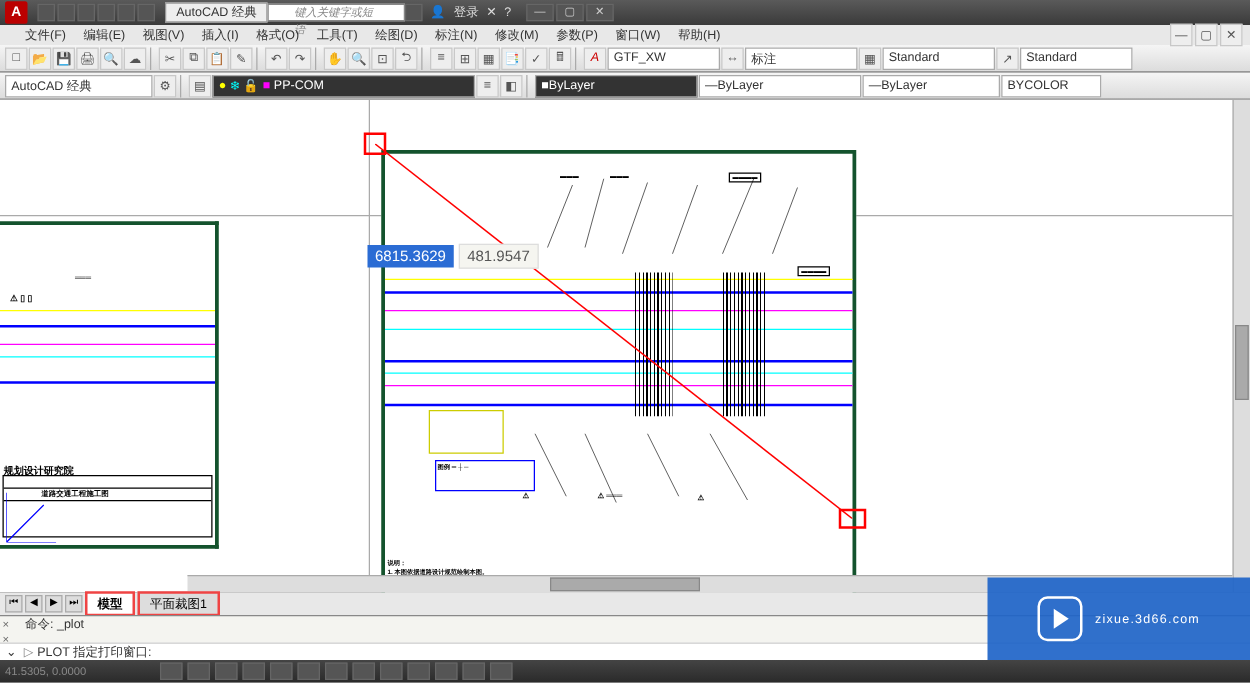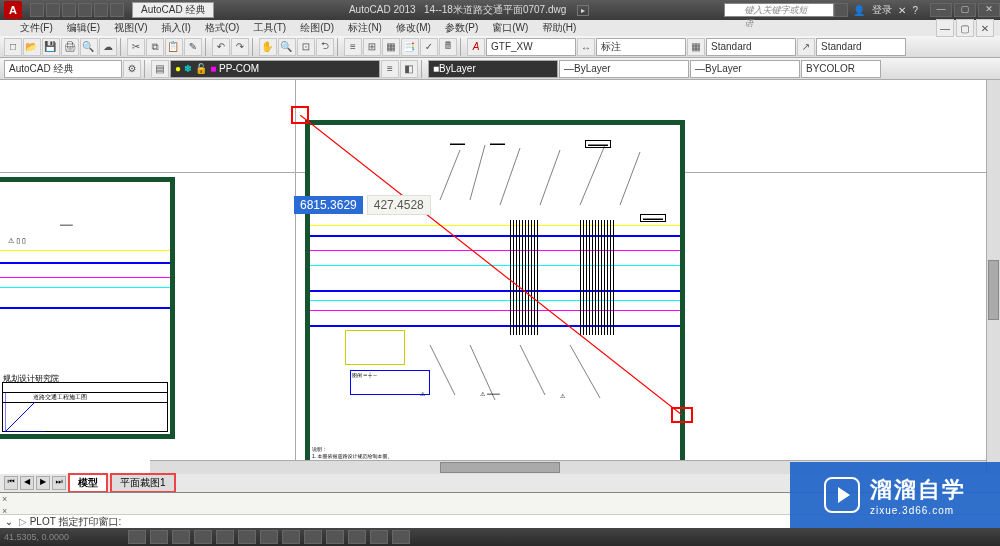--- a/index.html
+++ b/index.html
@@ -28,21 +28,21 @@
 .tsep { width:4px; height:18px; border-left:1px solid #aaa; margin:0 2px;}
 .tcombo { height:18px; background:#fff; border:1px solid #aaa; font-size:10px; display:flex; align-items:center; padding:0 4px; color:#333;}
 .tcombo.dark { background:#333; color:#fff; }
 
 
 .drawarea { position:absolute; top:80px; left:0; right:0; bottom:72px; background:#fff; overflow:hidden;}
 .drawarea .crosshair-h { position:absolute; top:92px; left:0; right:0; height:1px; background:#aaa;}
 .drawarea .crosshair-v { position:absolute; left:295px; top:0; bottom:0; width:1px; background:#aaa;}
 
 
-.frame { position:absolute; border:5px solid #14532d; background:#fff;}
+.frame { position:absolute; border:3px solid #14532d; background:#fff;font-weight:bold;}
 .frame1 { left:0; top:97px; width:175px; height:262px; border-left:none;}
 .frame2 { left:305px; top:40px; width:380px; height:375px;}
 
 
 .redbox { position:absolute; border:2px solid red; background:transparent;}
 
 
 .coord-tip { position:absolute; top:115px; left:290px; display:flex; align-items:center; font-size:12px;}
 .coord-tip .lbl { background:rgba(250,250,245,0.95); border:1px solid #ccc; padding:2px 6px; color:#444;}
 .coord-tip .v1 { background:#2b6cd4; color:#fff; padding:2px 6px; margin-left:4px;}
@@ -88,24 +88,20 @@
   <div class="app-logo">A</div>
   <div class="qat">
     <div></div>
     <div></div>
     <div></div>
     <div></div>
     <div></div>
     <div></div>
   </div>
   <div class="ws">AutoCAD 经典</div>
-  <div class="center">
-    <span>AutoCAD 2013</span>&nbsp;&nbsp;&nbsp;<span>14--18米道路交通平面0707.dwg</span>
-    <span style="margin-left:8px;border:1px solid #777;padding:0 3px;font-size:8px;">▸</span>
-  </div>
   <div class="search">键入关键字或短语</div>
   <div class="right">
     <span style="width:14px;height:14px;background:#555;border:1px solid #666;"></span>
     <span>👤</span>
     <span>登录</span>
     <span>✕</span>
     <span>?</span>
   </div>
   <div class="winbtns">
     <div>—</div>
@@ -266,21 +262,21 @@
   </div>
 
   <div class="redbox" style="left:291px;top:26px;width:18px;height:18px;"></div>
   <div class="redbox" style="left:671px;top:327px;width:22px;height:16px;"></div>
   <svg style="position:absolute;left:300px;top:35px;width:382px;height:300px;pointer-events:none;">
     <line x1="0" y1="0" x2="382" y2="300" stroke="red" stroke-width="1.2"></line>
   </svg>
 
   <div class="coord-tip">
     <div class="v1">6815.3629</div>
-    <div class="v2">427.4528</div>
+    <div class="v2">481.9547</div>
   </div>
 
   <div class="vscroll">
       <div class="thumb"></div>
     </div>
   <div class="hscroll">
       <div class="thumb"></div>
     </div>
 </div>
 
@@ -290,20 +286,21 @@
   <div class="tabbtn">▶</div>
   <div class="tabbtn">⏭</div>
   <div class="tab active">模型</div>
   <div class="tab">平面裁图1</div>
 </div>
 
 <div class="cmdwin">
   <div class="xbtn">×</div>
   <div class="xbtn2">×</div>
   <div class="hist">
+    <div>命令: _plot</div>
   </div>
   <div class="input-row">
     <span style="width:14px;text-align:center;">⌄</span>
     <span style="margin:0 3px;color:#888;">▷</span>
     <span>PLOT 指定打印窗口:</span>
   </div>
 </div>
 
 <div class="statusbar">
   <div class="coord">41.5305, 0.0000</div>
@@ -318,16 +315,15 @@
   <div class="sbtn"></div>
   <div class="sbtn"></div>
   <div class="sbtn"></div>
   <div class="sbtn"></div>
   <div class="sbtn"></div>
 </div>
 
 <div class="watermark">
   <div class="play"></div>
   <div class="txt">
-    <div class="main">溜溜自学</div>
     <div class="sub">zixue.3d66.com</div>
   </div>
 </div>
 
 </body></html>

